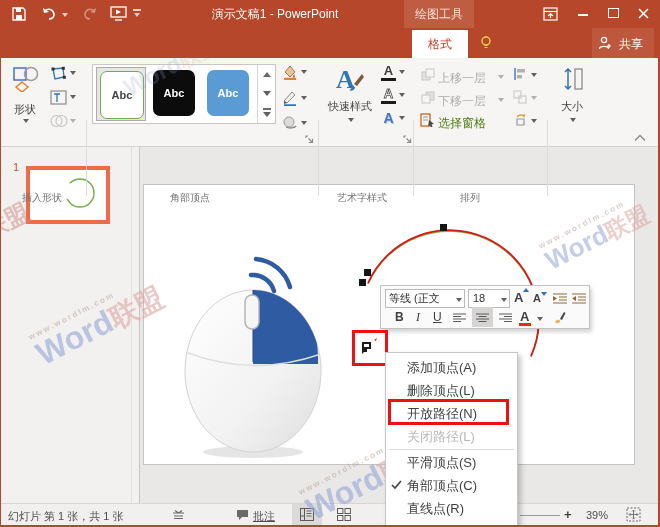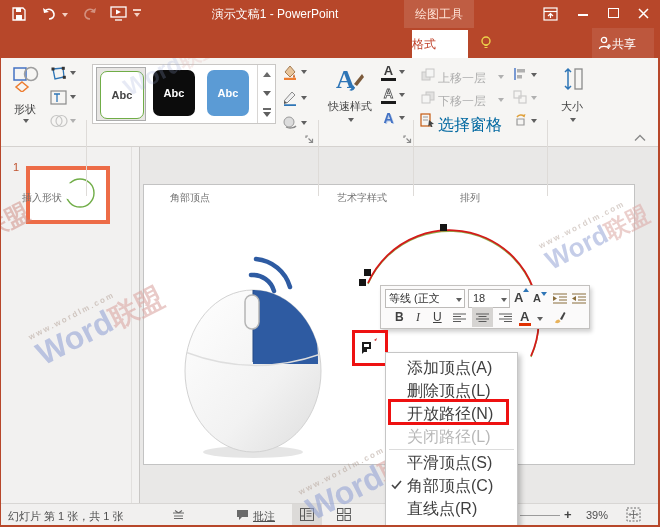--- a/index.html
+++ b/index.html
@@ -2,21 +2,21 @@
 <html><head>
 <meta charset="utf-8">
 <style>
   html,body{margin:0;padding:0;background:#888;}
   .window{position:relative;width:660px;height:527px;overflow:hidden;
     font-family:"Liberation Sans","DejaVu Sans",sans-serif;background:#e9e8e7;
     -webkit-font-smoothing:antialiased;}
   .abs{position:absolute;}
   .titlebar{left:0;top:0;width:660px;height:28px;background:#b7472a;z-index:20;}
   .tabrow{left:0;top:28px;width:660px;height:30px;background:#b7472a;z-index:20;}
-  .tab{position:absolute;top:30px;height:28px;line-height:28px;
+  .tab{position:absolute;top:30px;height:28px;line-height:28px;text-align:center;
     color:#fff;font-size:12px;cursor:default;}
   .tab.active{background:#fff;color:#c0432c;}
   .ribbon{left:0;top:58px;width:660px;height:89px;background:#f6f5f3;
     border-bottom:1px solid #d5d2cf;box-sizing:border-box;z-index:15;}
   .gsep{position:absolute;top:62px;height:76px;width:1px;background:#dedbd8;}
   .glabel{position:absolute;top:133px;font-size:10px;color:#717171;text-align:center;}
   .btnlabel{font-size:11px;color:#444;text-align:center;}
   .dd{display:inline-block;width:0;height:0;border:3px solid transparent;
     border-top:4px solid #5f5f5f;position:absolute;}
   .dd.lite{border-top-color:#b0b0b0;}
@@ -28,21 +28,21 @@
   .wm .url{font-size:8px;letter-spacing:2px;color:#b9a9a0;display:block;margin-bottom:-2px;}
   .wm .en{color:#96a5d6;}
   .wm .cn{color:#dca8a4;}
   .mini{left:380px;top:285px;width:210px;height:44px;background:#fbfafa;
     border:1px solid #c3c1bf;box-shadow:2px 3px 4px rgba(0,0,0,.18);z-index:30;box-sizing:border-box;}
   .ibox{position:absolute;background:#fff;border:1px solid #bdbbb9;box-sizing:border-box;
     font-size:11px;color:#333;}
   .menu{left:385px;top:352px;width:133px;height:176px;background:#fff;
     border:1px solid #c6c6c6;box-shadow:3px 3px 5px rgba(0,0,0,.22);z-index:40;box-sizing:border-box;}
   .mitem{position:relative;height:23px;line-height:23px;padding-left:21px;
-    font-size:16px;color:#3f3f3f;}
+    font-size:13px;color:#3f3f3f;}
   .mitem.disabled{color:#b8b8b8;}
   .redbox{position:absolute;border:3px solid #ee1111;z-index:45;box-sizing:border-box;}
   .statusbar{left:0;top:503px;width:660px;height:22px;background:#f1f0ef;
     border-top:1px solid #d8d6d4;box-sizing:border-box;z-index:10;font-size:11px;color:#4e4e4e;}
   .winborder{background:#b7472a;z-index:60;}
   svg{display:block;}
 </style>
 </head>
 <body>
 
@@ -265,21 +265,21 @@
     </div>
     <span class="abs" style="left:438px;top:35px;font-size:12px;color:#aeaeae;">下移一层</span>
     <span class="dd lite" style="left:498px;top:40px;"></span>
     <div class="abs" style="left:420px;top:55px;">
       <svg width="15" height="14" viewBox="0 0 15 14">
           <rect x="1" y="1" width="9" height="12" fill="none" stroke="#c55a11" stroke-width="1.2"></rect>
           <path d="M3 4 h5 M3 7 h5" stroke="#9a9a9a"></path>
           <path d="M9 7 l5 4 -2.5 .3 1 2.5 -1.5 .7 -1 -2.6 -1.8 1.6 z" fill="#444"></path>
         </svg>
     </div>
-    <span class="abs" style="left:438px;top:57px;font-size:16px;color:#0369a1;">选择窗格</span>
+    <span class="abs" style="left:438px;top:57px;font-size:12px;color:#4d7c0f;">选择窗格</span>
     <div class="abs" style="left:513px;top:9px;">
       <svg width="14" height="14" viewBox="0 0 14 14">
           <path d="M2 1 v12" stroke="#4472c4" stroke-width="1.4"></path>
           <rect x="4" y="2" width="8" height="3.5" fill="#b0b0b0"></rect>
           <rect x="4" y="8" width="5" height="3.5" fill="#b0b0b0"></rect>
         </svg>
     </div>
     <span class="dd" style="left:531px;top:15px;"></span>
     <div class="abs" style="left:513px;top:32px;opacity:.45;">
       <svg width="14" height="14" viewBox="0 0 14 14">

